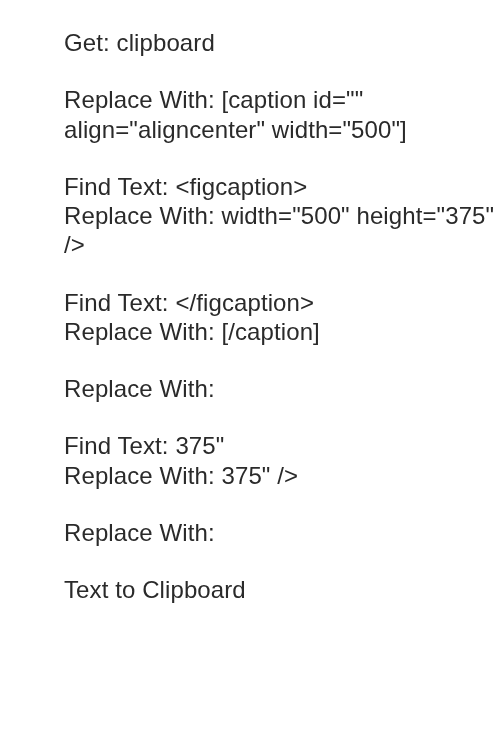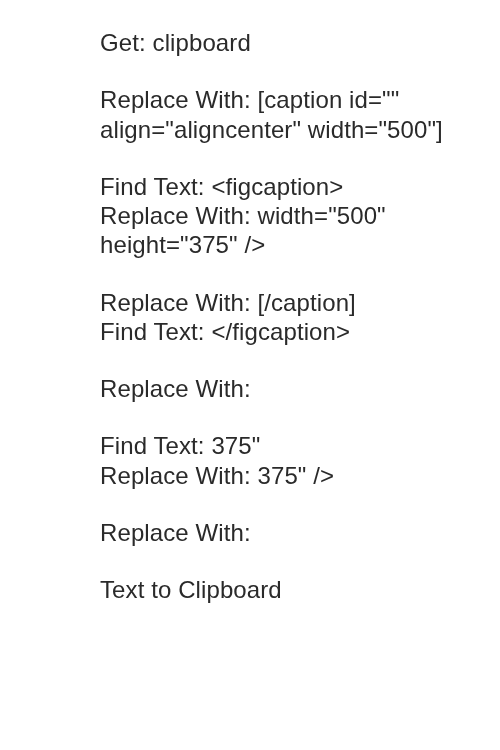--- a/index.html
+++ b/index.html
@@ -17,21 +17,20 @@
       color: #2a2a2a;
       padding: 28px 0 0 64px;
       line-height: 1.22;
       letter-spacing: 0.1px;
     }
     .block {
       margin-bottom: 28px;
     }
     .line {
       display: block;
-      margin-left: 36px;
     }
     .label {
       display: inline;
     }
     .value {
       display: inline;
     }
   </style>
 </head>
 <body>
@@ -56,26 +55,26 @@
     <span class="value">&lt;figcaption&gt;</span>
   </span>
   <span class="line">
     <span class="label">Replace With:</span>
     <span class="value">width="500" height="375" /&gt;</span>
   </span>
 </div>
 
 <div class="block">
   <span class="line">
+    <span class="label">Find Text:</span>
+    <span class="value">&lt;/figcaption&gt;</span>
+  </span>
+  <span class="line">
     <span class="label">Replace With:</span>
     <span class="value">[/caption]</span>
-  </span>
-  <span class="line">
-    <span class="label">Find Text:</span>
-    <span class="value">&lt;/figcaption&gt;</span>
   </span>
 </div>
 
 <div class="block">
   <span class="line">
     <span class="label">Replace With:</span>
     <span class="value"></span>
   </span>
 </div>
 

